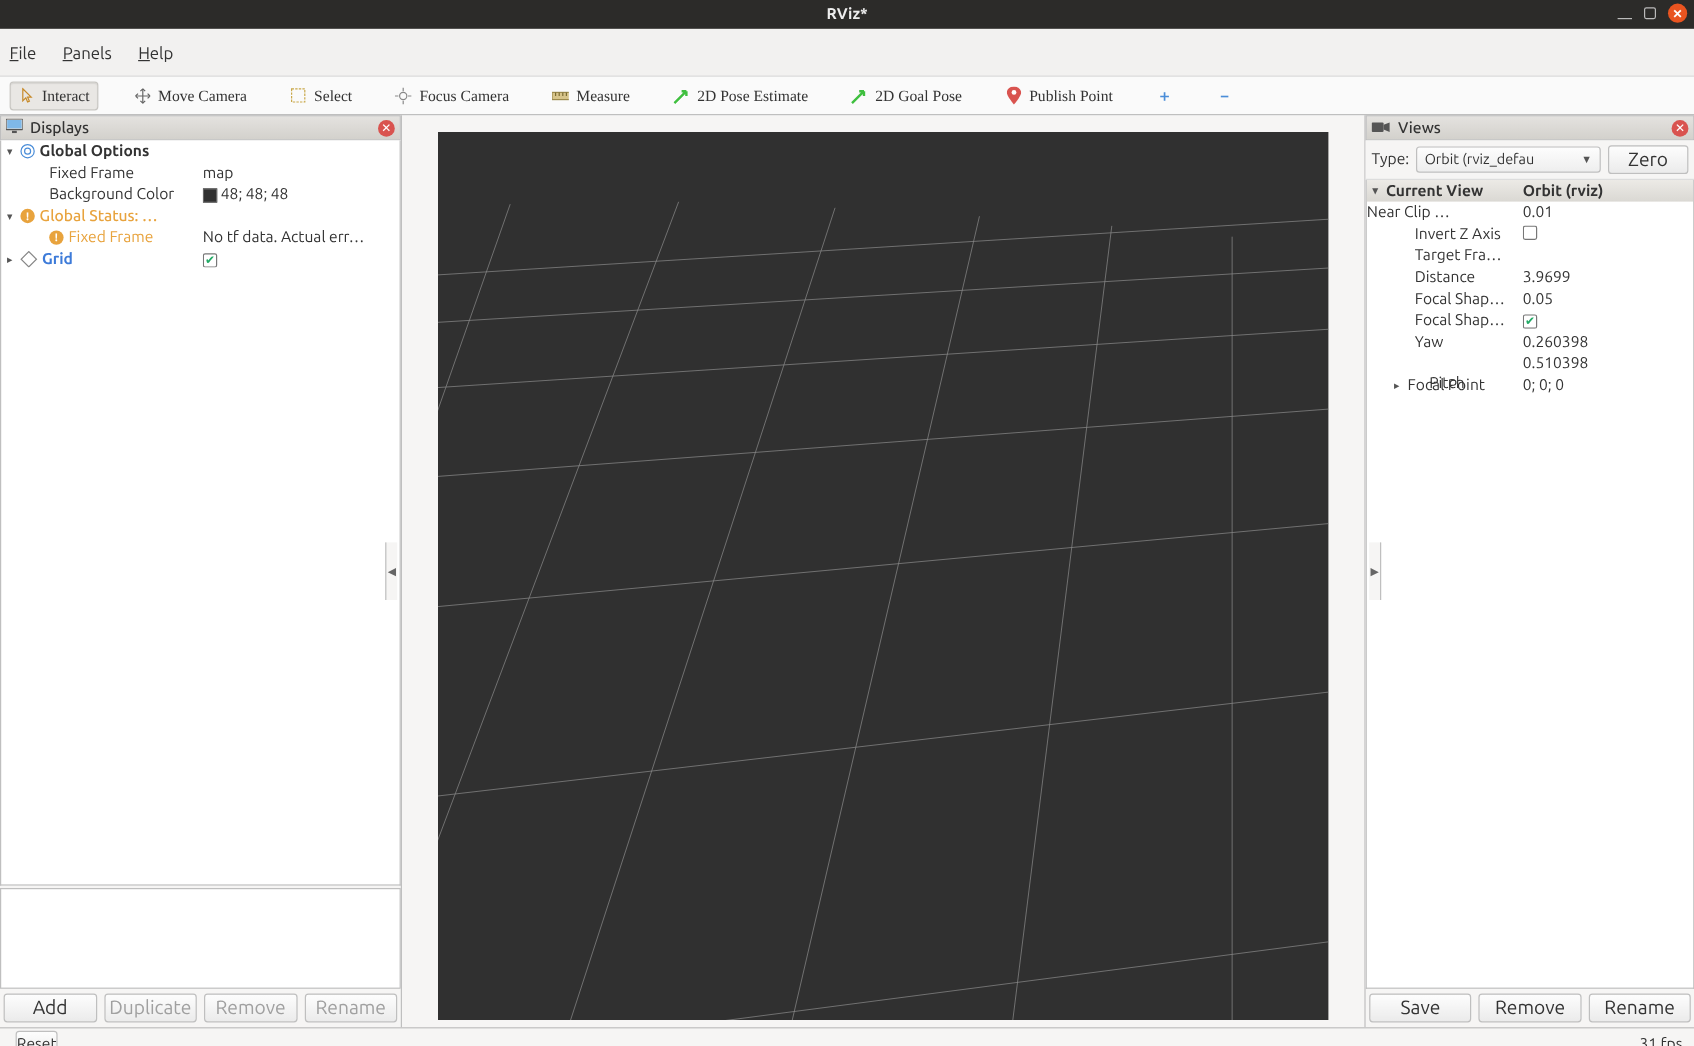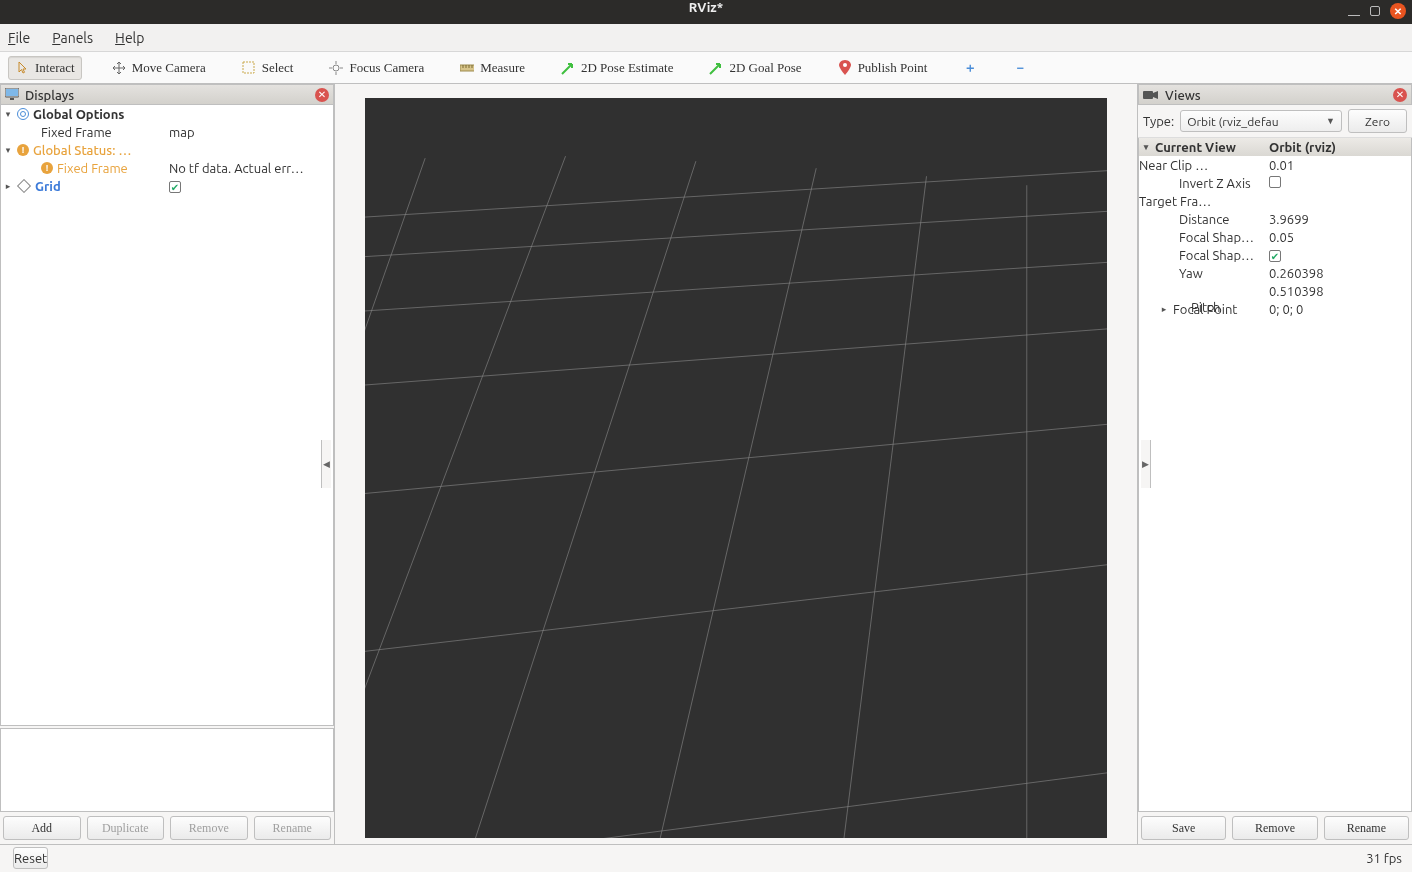--- a/index.html
+++ b/index.html
@@ -15,29 +15,29 @@
     --grid-bg:#303030;
     --grid-line:#888;
     font-family:"Ubuntu","Liberation Sans",Arial,sans-serif;
     font-size:13px;
     color:var(--fg);
   }
   *{box-sizing:border-box;}
   body{margin:0;width:1412px;height:872px;background:var(--bg);overflow:hidden;}
 
   
-  .titlebar{height:24px;background:var(--win-bar);color:#eee;display:flex;align-items:flex-start;justify-content:center;position:relative;font-size:13px;font-weight:600;}
+  .titlebar{height:24px;background:var(--win-bar);color:#eee;display:flex;align-items:center;justify-content:center;position:relative;font-size:13px;font-weight:600;}
   .winbtns{position:absolute;right:6px;top:3px;display:flex;gap:10px;align-items:center;}
   .winbtn{width:16px;height:16px;border-radius:9px;display:flex;align-items:center;justify-content:center;font-size:10px;color:#ddd;cursor:pointer;}
   .winbtn.close{background:var(--close);color:#fff;font-weight:bold;}
   .winbtn.box{border:1.5px solid #bbb;border-radius:2px;width:10px;height:10px;}
   .winbtn.min{width:12px;border-top:1.8px solid #bbb;height:1px;margin-top:8px;border-radius:0;}
 
   
-  .menubar{height:28px;background:#f2f1f0;display:flex;align-items:center;padding:0 8px;gap:22px;border-bottom:1px solid #d7d7d7;font-size:14px;}
+  .menubar{height:40px;background:#f2f1f0;display:flex;align-items:center;padding:0 8px;gap:22px;border-bottom:1px solid #d7d7d7;font-size:14px;}
   .menubar span u{text-decoration:underline;}
 
   
   .toolbar{height:32px;background:#fafafa;border-bottom:1px solid var(--border);display:flex;align-items:center;padding:0 8px;gap:24px;font-family:Liberation Serif, serif;}
   .toolbtn{display:flex;align-items:center;gap:6px;padding:3px 6px;border-radius:3px;cursor:pointer;}
   .toolbtn.active{background:#e9e7e4;border:1px solid #c8c6c2;box-shadow:inset 0 1px 1px rgba(0,0,0,.08);}
   .tool-icon{width:14px;height:14px;display:inline-flex;align-items:center;justify-content:center;}
 
   
   .main{display:flex;height:760px;}
@@ -58,22 +58,22 @@
   .bold{font-weight:600;}
 
   
   .gear{width:12px;height:12px;border-radius:50%;border:1.5px solid #4a8dd8;position:relative;}
   .gear::before{content:"";position:absolute;inset:2px;border-radius:50%;border:1px solid #4a8dd8;}
   .warn{width:12px;height:12px;border-radius:50%;background:var(--orange);color:#fff;font-size:9px;font-weight:bold;display:inline-flex;align-items:center;justify-content:center;}
   .diamond{width:10px;height:10px;background:#fff;border:1px solid #888;transform:rotate(45deg);display:inline-block;margin:1px 2px;}
 
   .desc-area{height:84px;border:1px solid var(--border);background:#fff;margin-top:2px;}
 
-  .btnrow{display:flex;gap:6px;padding:4px 3px;font-family:Liberation Serif, serif;}
-  .btn{flex:1;height:24px;border:1px solid var(--border);background:linear-gradient(#fdfdfd,#ebebeb);border-radius:3px;font-size:12px;cursor:pointer;display:flex;align-items:center;justify-content:center;}
+  .btnrow{display:flex;gap:6px;padding:4px 3px;}
+  .btn{flex:1;height:24px;border:1px solid var(--border);background:linear-gradient(#fdfdfd,#ebebeb);border-radius:3px;font-size:16px;cursor:pointer;display:flex;align-items:center;justify-content:center;}
   .btn.dis{color:#a0a0a0;}
   .btn.small{flex:0 0 auto;padding:0 16px;}
 
   
   .viewport{margin:14px 30px 6px 30px;flex:1;background:var(--grid-bg);position:relative;overflow:hidden;}
   .collapse-handle{position:absolute;top:50%;transform:translateY(-50%);width:10px;height:48px;display:flex;align-items:center;justify-content:center;color:#666;font-size:9px;cursor:pointer;background:var(--bg);}
   .collapse-handle.l{left:-14px;border-left:1px solid var(--border);}
   .collapse-handle.r{right:-14px;border-right:1px solid var(--border);}
 
   
@@ -212,20 +212,29 @@
           <span class="gear"></span>
           <span class="bold">Global Options</span>
         </div>
           <div class="valcol"></div>
       </div>
       <div class="row">
         <div class="namecol" style="padding-left:40px;">
           <span>Fixed Frame</span>
         </div>
         <div class="valcol">map</div>
+      </div>
+      <div class="row">
+        <div class="namecol" style="padding-left:40px;">
+          <span>Background Color</span>
+        </div>
+        <div class="valcol">
+          <span class="sw"></span>
+          <span>48; 48; 48</span>
+        </div>
       </div>
       <div class="row">
         <div class="namecol" style="padding-left:2px;">
           <span class="disc">▾</span>
           <span class="warn">!</span>
           <span style="color:var(--orange);font-weight:500;">Global Status: …</span>
         </div>
           <div class="valcol"></div>
       </div>
       <div class="row">
@@ -319,21 +328,21 @@
             </div>
             <div class="valcol"><span>0.01</span></div>
           </div>
           <div class="row">
             <div class="namecol" style="padding-left:40px;">
               <span>Invert Z Axis</span>
             </div>
             <div class="valcol"><span class="chk"></span></div>
           </div>
           <div class="row">
-            <div class="namecol" style="">
+            <div class="namecol" style="padding-left:40px;">
               <span>Target Fra…</span>
             </div>
             <div class="valcol"><span><fixed frame=""></fixed></span></div>
           </div>
           <div class="row">
             <div class="namecol" style="padding-left:40px;">
               <span>Distance</span>
             </div>
             <div class="valcol"><span>3.9699</span></div>
           </div>

